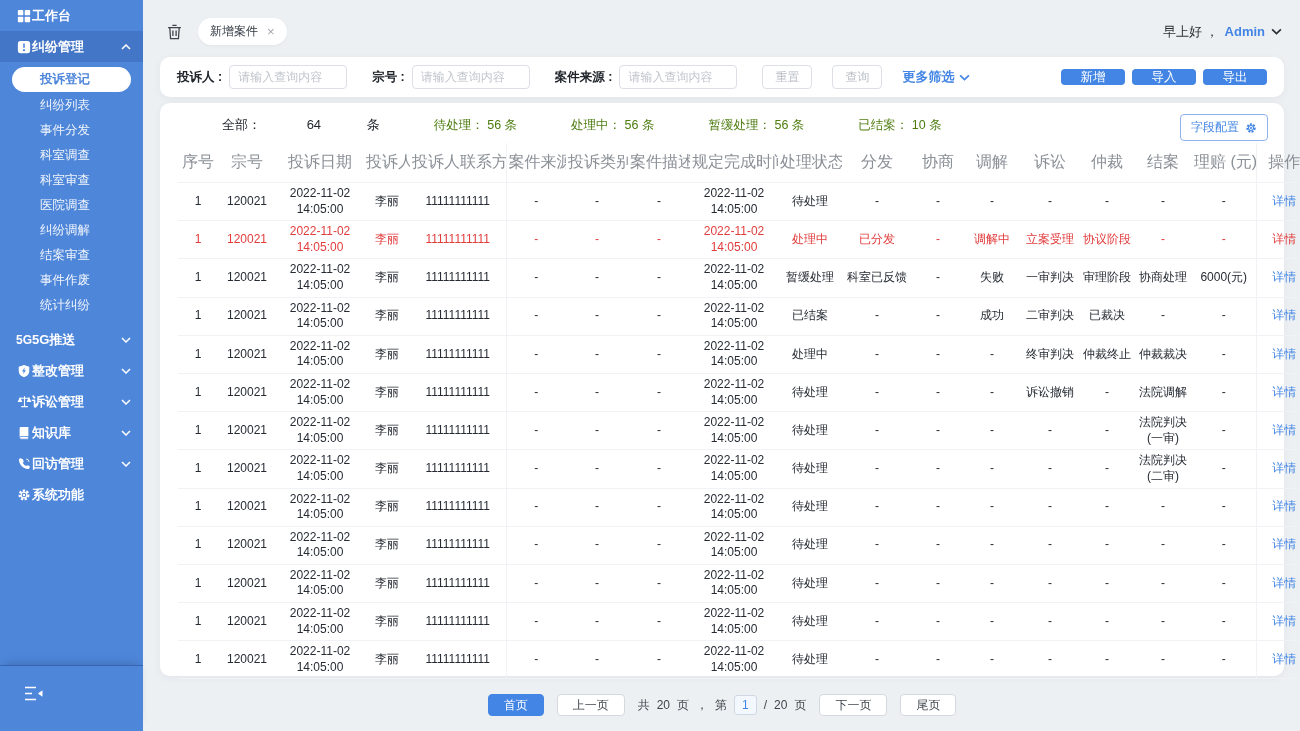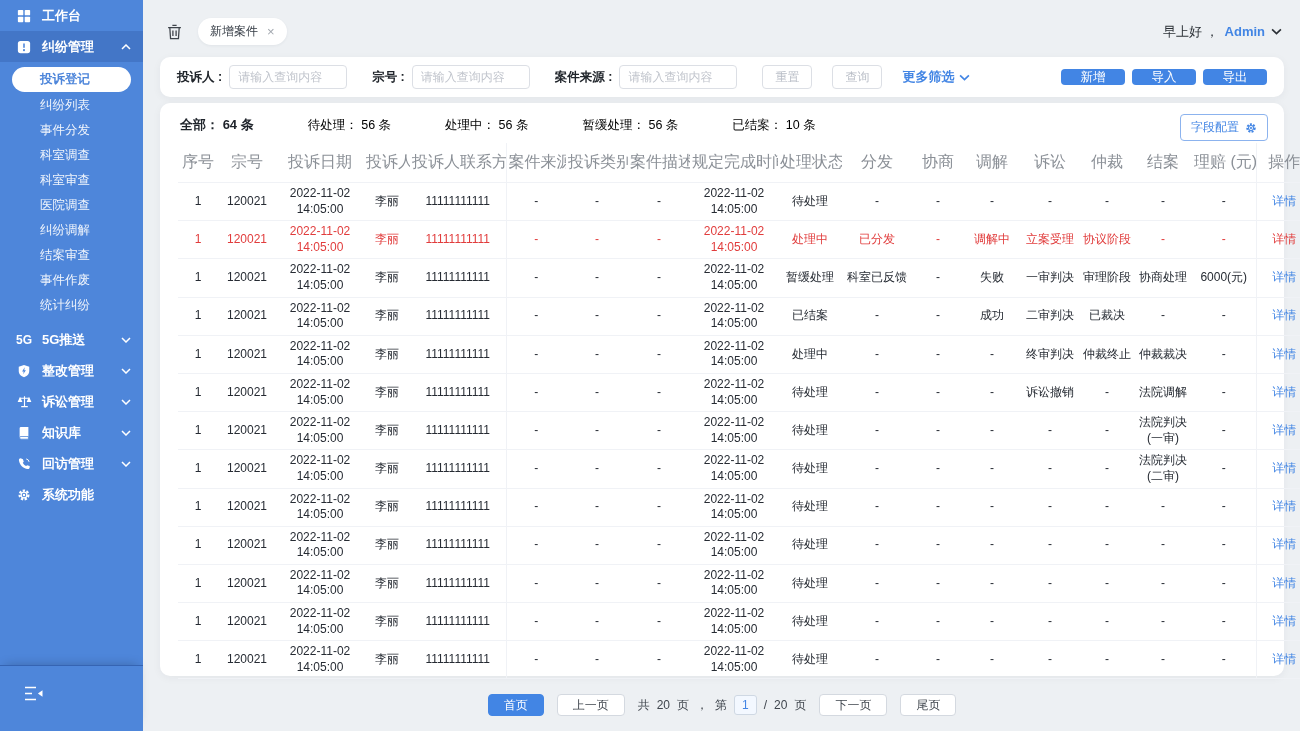--- a/index.html
+++ b/index.html
@@ -5,21 +5,21 @@
   * { margin:0; padding:0; box-sizing:border-box; }
   html,body { width:1300px; height:731px; overflow:hidden;
     font-family:"Liberation Sans","DejaVu Sans",sans-serif; background:#edf0f3; }
 
   
   .sidebar { position:absolute; left:0; top:0; width:143px; height:731px;
     background:#4e86da; color:#fff; z-index:2; }
   .logo { display:flex; align-items:center; gap:6px; padding:10px 6px 8px 10px; height:54px; }
   .logo-text .t1 { font-size:15px; font-weight:bold; letter-spacing:1px; }
   .logo-text .t2 { font-size:9px; font-weight:bold; opacity:.95; }
-  .menu-item { height:31px; display:flex; align-items:center; gap:10px;
+  .menu-item { height:31px; display:flex; align-items:center; 
     padding:0 12px 0 16px; font-size:13px; font-weight:600; cursor:pointer; white-space:nowrap; }
   .menu-item .mi-icon { width:16px; height:16px; display:flex; align-items:center; justify-content:center; flex:none; }
   .menu-item .chev { margin-left:auto; display:flex; }
   .menu-item.open { background:rgba(10,40,100,0.16); }
   .g5 { font-size:12px; font-weight:bold; }
   .submenu { padding:4px 0 6px; }
   .submenu-item { height:25px; line-height:25px; padding-left:40px; font-size:12.5px;
     color:rgba(255,255,255,0.92); cursor:pointer; white-space:nowrap; }
   .submenu-item.active { background:#fff; color:#4e86da; font-weight:bold;
     border-radius:14px; margin:1px 12px; padding-left:28px; height:25px; }
@@ -52,24 +52,24 @@
     border-radius:4px; font-size:12px; color:#b9bec7; cursor:pointer; }
   .btn-ghost + .btn-ghost { margin-left:20px; }
   .more-filter { margin-left:20px; font-size:13px; font-weight:600; color:#4285e4;
     display:flex; align-items:center; gap:5px; cursor:pointer; white-space:nowrap; }
   .actions { margin-left:auto; display:flex; gap:7px; }
   .btn-primary { width:64px; height:16px; background:#4285e4; color:#fff; border:none;
     border-radius:4px; font-size:12.5px; cursor:pointer; }
 
   .table-card { left:160px; top:103px; width:1124px; height:573px; padding:0 18px; }
   .stats-row { display:flex; align-items:center; gap:54px; height:40px; padding:4px 2px 0; }
-  .stat { font-size:12.5px; color:#000000; white-space:nowrap; }
+  .stat { font-size:12.5px; color:#4d7c0f; white-space:nowrap; }
   .stat b { font-weight:400; }
   .stat.emph { color:#1f242b; font-weight:700; font-size:13px; }
-  .stat.emph b { font-weight:700; }
+  .stat.emph b { font-weight:400;margin-left:42px; }
   .field-config { position:absolute; right:16px; top:11px; display:flex; align-items:center; gap:6px;
     border:1px solid #8cb3ee; color:#4285e4; background:#fff; border-radius:4px;
     font-size:12px; padding:4px 10px; cursor:pointer; }
 
   table { width:100%; border-collapse:collapse; table-layout:fixed; }
   th { font-weight:400; color:#8b9097; font-size:16px; padding:9px 2px;
     text-align:center; border-bottom:1px solid #f0f2f6; white-space:nowrap; overflow:hidden; }
   td { font-size:12px; color:#262b33; text-align:center; padding:3px 3px;
     line-height:1.3; border-bottom:1px solid #f0f2f6; height:38px; }
   .vline { border-left:1px solid #f0f2f6; }

